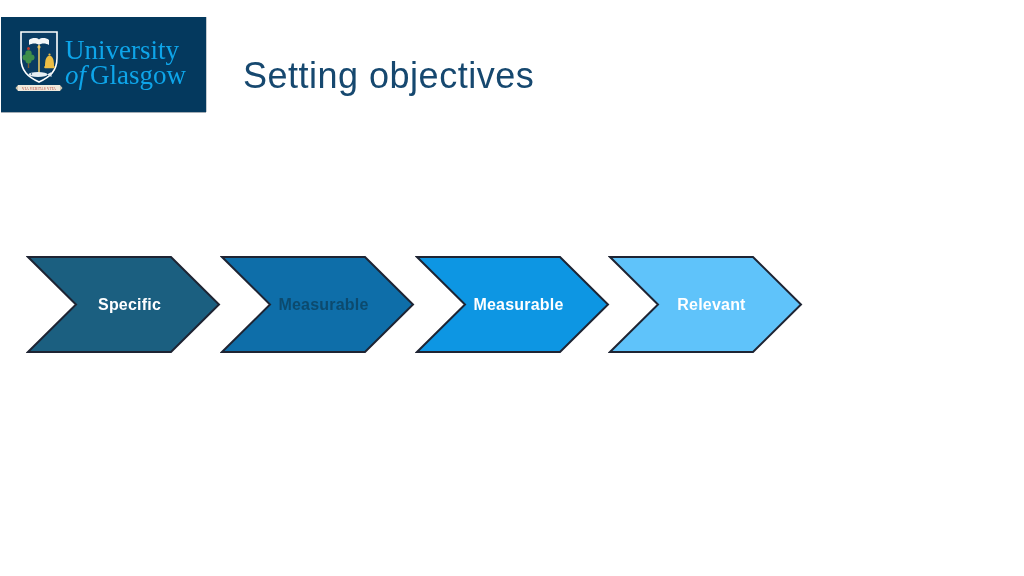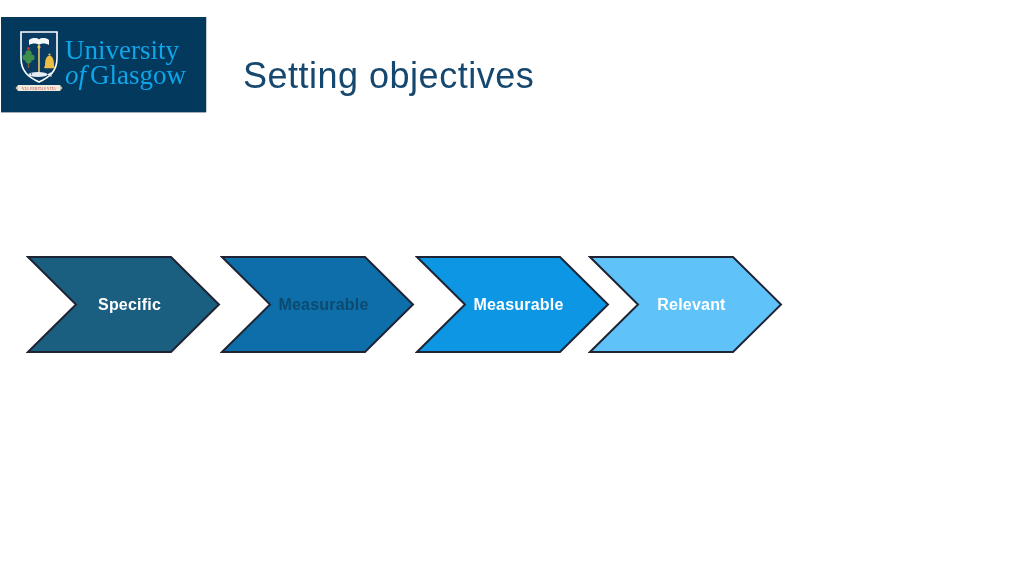--- a/index.html
+++ b/index.html
@@ -96,20 +96,20 @@
     <span class="label" style="color: #0c4a6e;">Measurable</span>
   </div>
 
   <div class="chevron" style="left: 389px;">
     <svg viewBox="0 0 195 99">
       <polygon points="2,2 145,2 193,49.5 145,97 2,97 50,49.5" stroke-width="2" stroke-linejoin="miter" fill="#0D96E3" stroke="#1E2433"></polygon>
     </svg>
     <span class="label" style="color: rgb(255, 255, 255);">Measurable</span>
   </div>
 
-  <div class="chevron" style="left: 562px;">
+  <div class="chevron" style="left: 582px;">
     <svg viewBox="0 0 195 99">
       <polygon points="2,2 145,2 193,49.5 145,97 2,97 50,49.5" stroke-width="2" stroke-linejoin="miter" fill="#5FC3FA" stroke="#1E2433"></polygon>
     </svg>
     <span class="label" style="color: rgb(255, 255, 255);">Relevant</span>
   </div>
 
 </div>
 
 </body></html>

